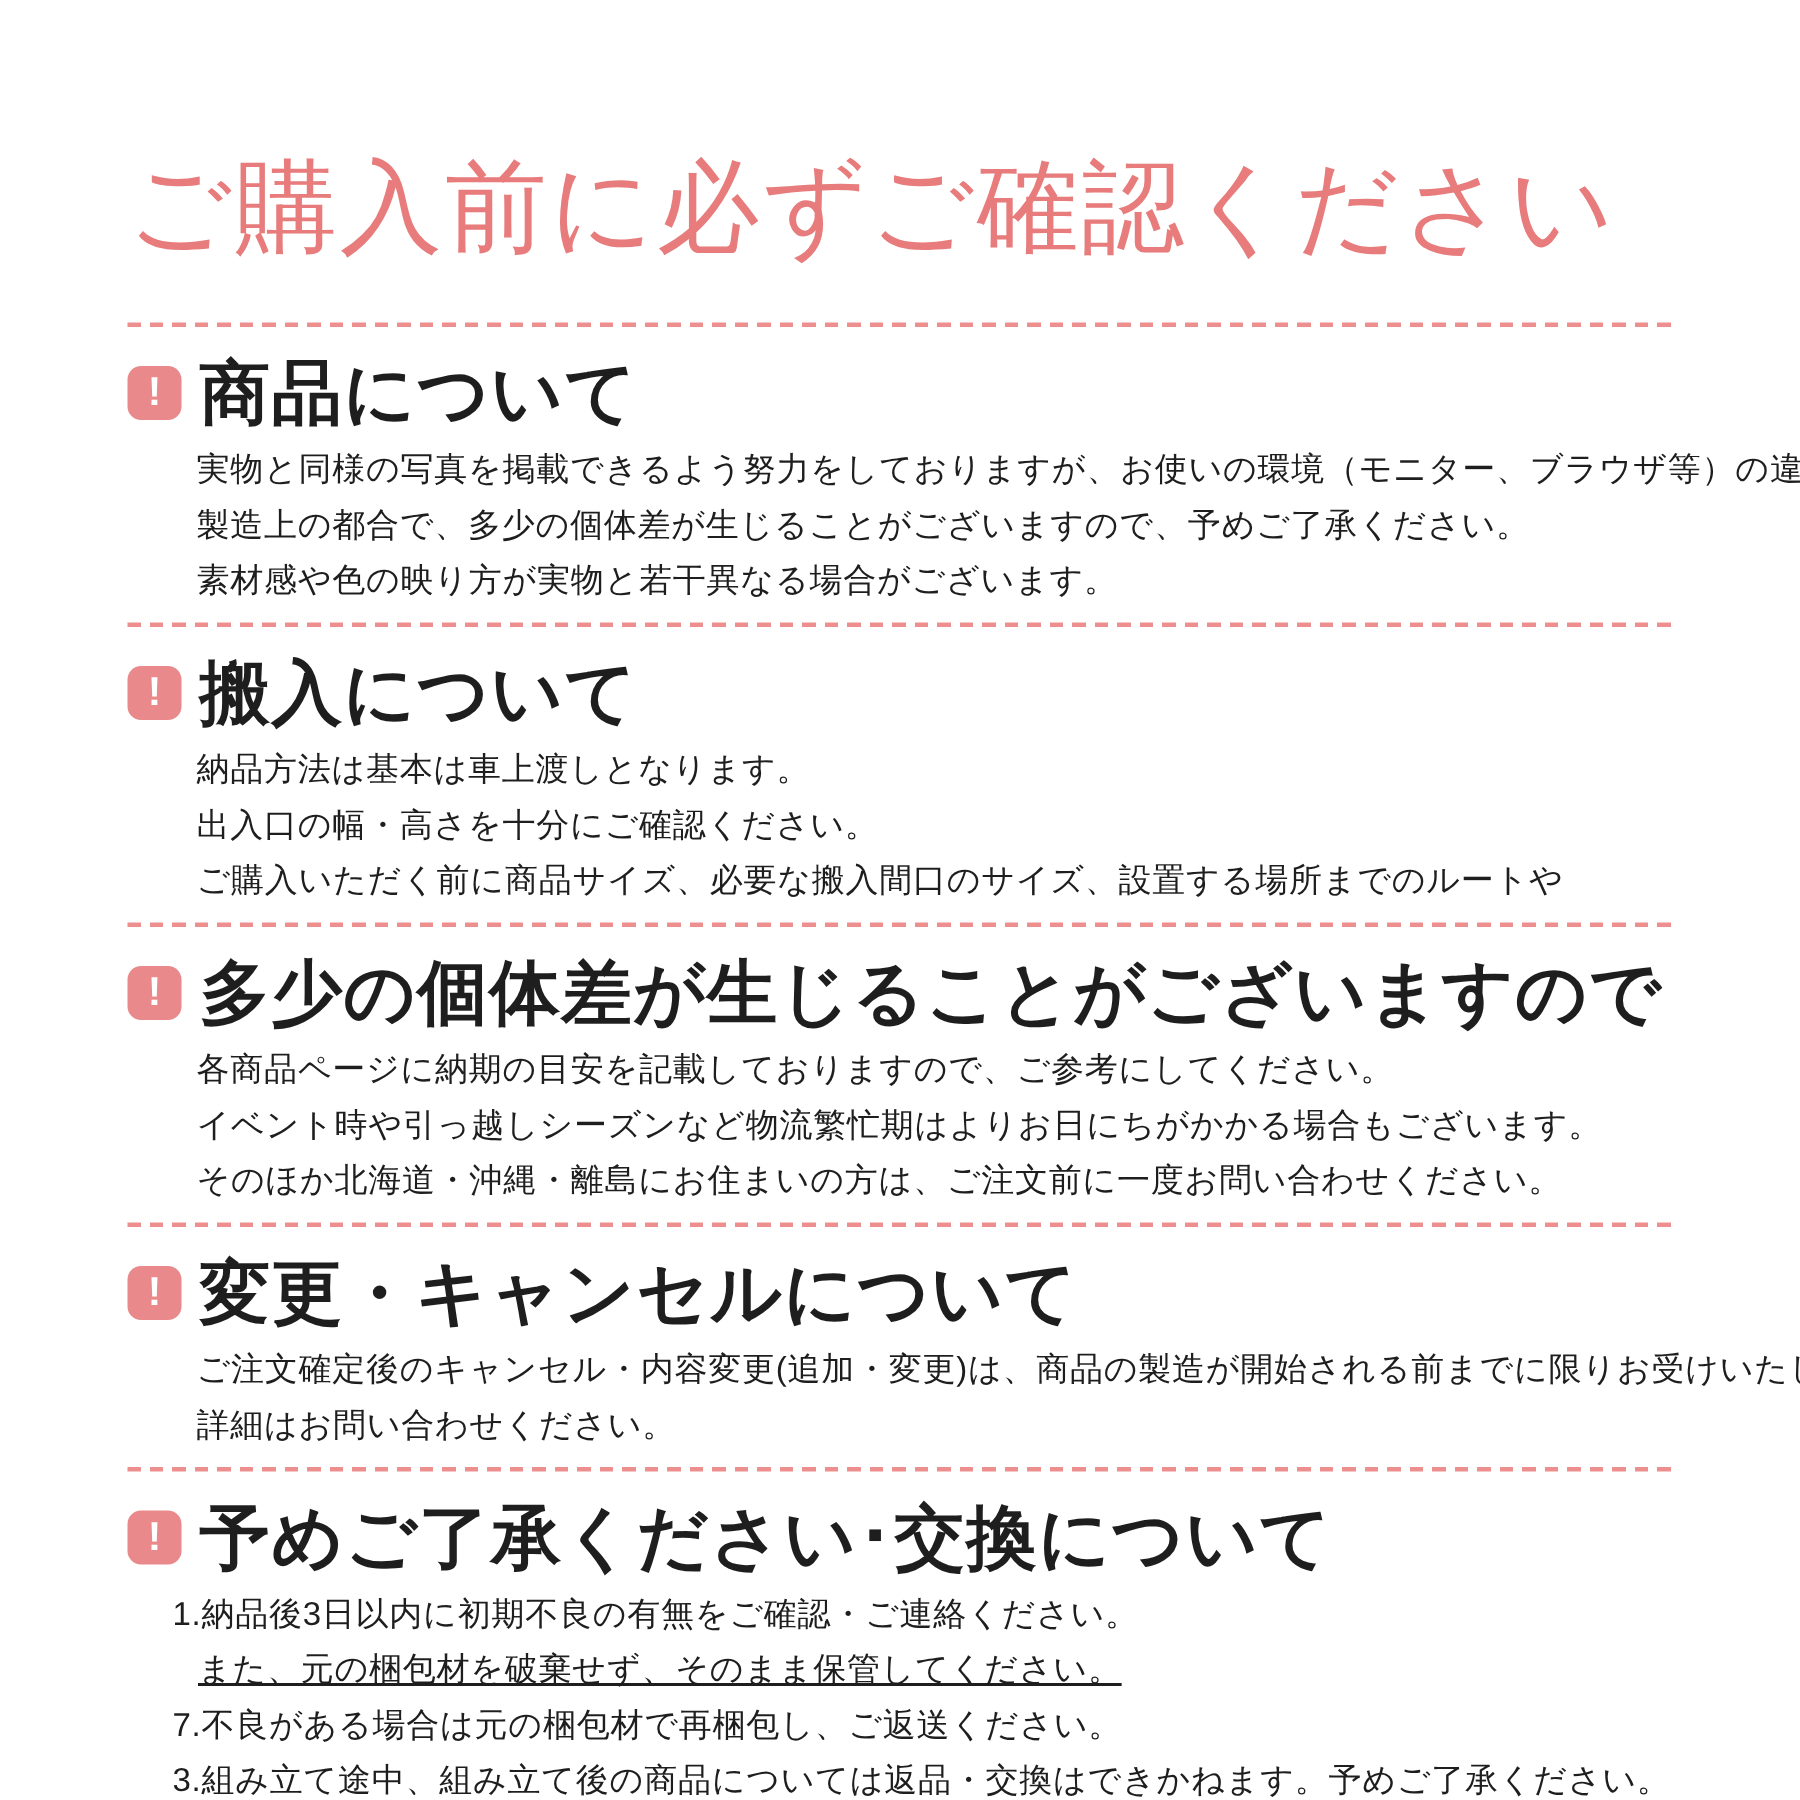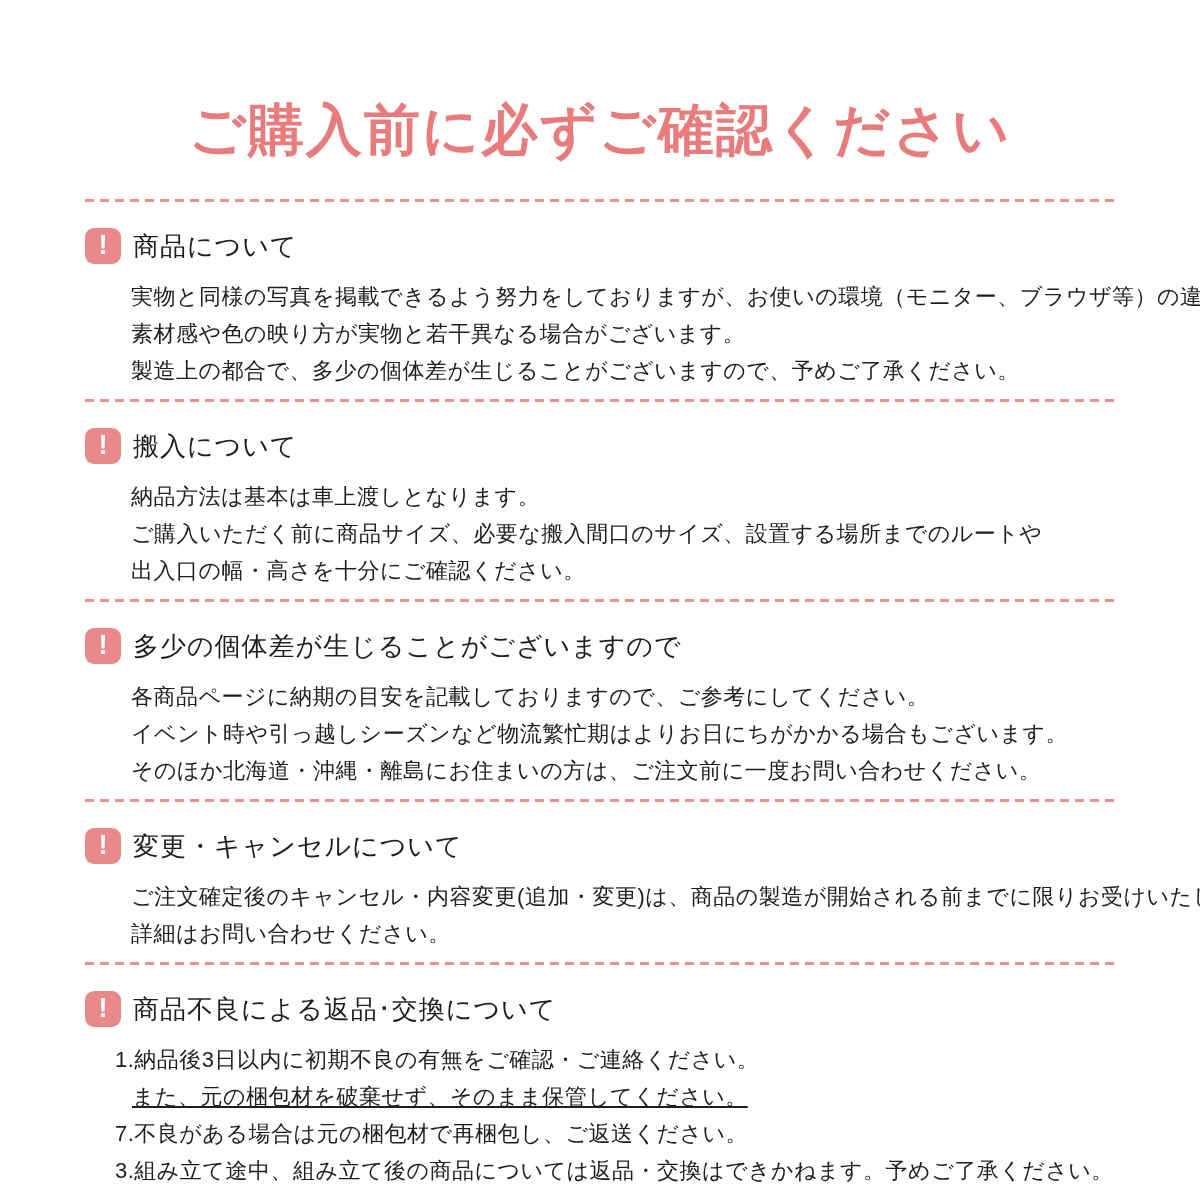--- a/index.html
+++ b/index.html
@@ -15,23 +15,22 @@
     background:#ffffff;
     font-family:"Liberation Sans", sans-serif;
     color:var(--ink);
     overflow:hidden;
   }
   .page{width:1200px;height:1200px;padding:0 85px;}
 
   .main-title{
     padding-top:60px;
     line-height:64px;
-    text-align:center;
-    font-size:56px;
-    font-weight:700;
+    font-size:68px;
+    font-weight:400;
     letter-spacing:2px;
     color:var(--pink-title);
     white-space:nowrap;
   }
 
   .divider{
     height:3px;
     margin-top:28px;
     background:repeating-linear-gradient(90deg,var(--pink-dash) 0 9px,transparent 9px 15px);
   }
@@ -52,23 +51,23 @@
   }
   .alert-icon .excl{
     color:#ffffff;
     font-size:27px;
     font-weight:800;
     line-height:1;
     transform:translateY(-1px);
   }
   .sec-title{
     margin:0;
-    font-size:26px;
+    font-size:47px;
     line-height:40px;
-    font-weight:400;
+    font-weight:700;
     color:var(--ink);
     letter-spacing:1px;
     white-space:nowrap;
   }
 
   .sec-body{margin:12px 0 0 46px;}
   .sec-body p{
     margin:0;
     font-size:22px;
     line-height:37px;
@@ -89,38 +88,38 @@
 
   <section>
     <div class="sec-header">
       <span class="alert-icon">
           <span class="excl">!</span>
         </span>
       <h2 class="sec-title">商品について</h2>
     </div>
     <div class="sec-body">
       <p>実物と同様の写真を掲載できるよう努力をしておりますが、お使いの環境（モニター、ブラウザ等）の違いにより、</p>
+      <p>製造上の都合で、多少の個体差が生じることがございますので、予めご了承ください。</p>
       <p>素材感や色の映り方が実物と若干異なる場合がございます。</p>
-      <p>製造上の都合で、多少の個体差が生じることがございますので、予めご了承ください。</p>
     </div>
   </section>
 
   <div class="divider mid"></div>
 
   <section>
     <div class="sec-header">
       <span class="alert-icon">
           <span class="excl">!</span>
         </span>
       <h2 class="sec-title">搬入について</h2>
     </div>
     <div class="sec-body">
       <p>納品方法は基本は車上渡しとなります。</p>
+      <p>出入口の幅・高さを十分にご確認ください。</p>
       <p>ご購入いただく前に商品サイズ、必要な搬入間口のサイズ、設置する場所までのルートや</p>
-      <p>出入口の幅・高さを十分にご確認ください。</p>
     </div>
   </section>
 
   <div class="divider mid"></div>
 
   <section>
     <div class="sec-header">
       <span class="alert-icon">
           <span class="excl">!</span>
         </span>
@@ -148,21 +147,21 @@
     </div>
   </section>
 
   <div class="divider mid"></div>
 
   <section>
     <div class="sec-header">
       <span class="alert-icon">
           <span class="excl">!</span>
         </span>
-      <h2 class="sec-title">商品不良による返品･交換について</h2>
+      <h2 class="sec-title">予めご了承ください･交換について</h2>
     </div>
     <div class="sec-body numbered">
       <p>1.納品後3日以内に初期不良の有無をご確認・ご連絡ください。</p>
       <p class="indent">また、元の梱包材を破棄せず、そのまま保管してください。</p>
       <p>7.不良がある場合は元の梱包材で再梱包し、ご返送ください。</p>
       <p>3.組み立て途中、組み立て後の商品については返品・交換はできかねます。予めご了承ください。</p>
     </div>
   </section>
 
 </div>

